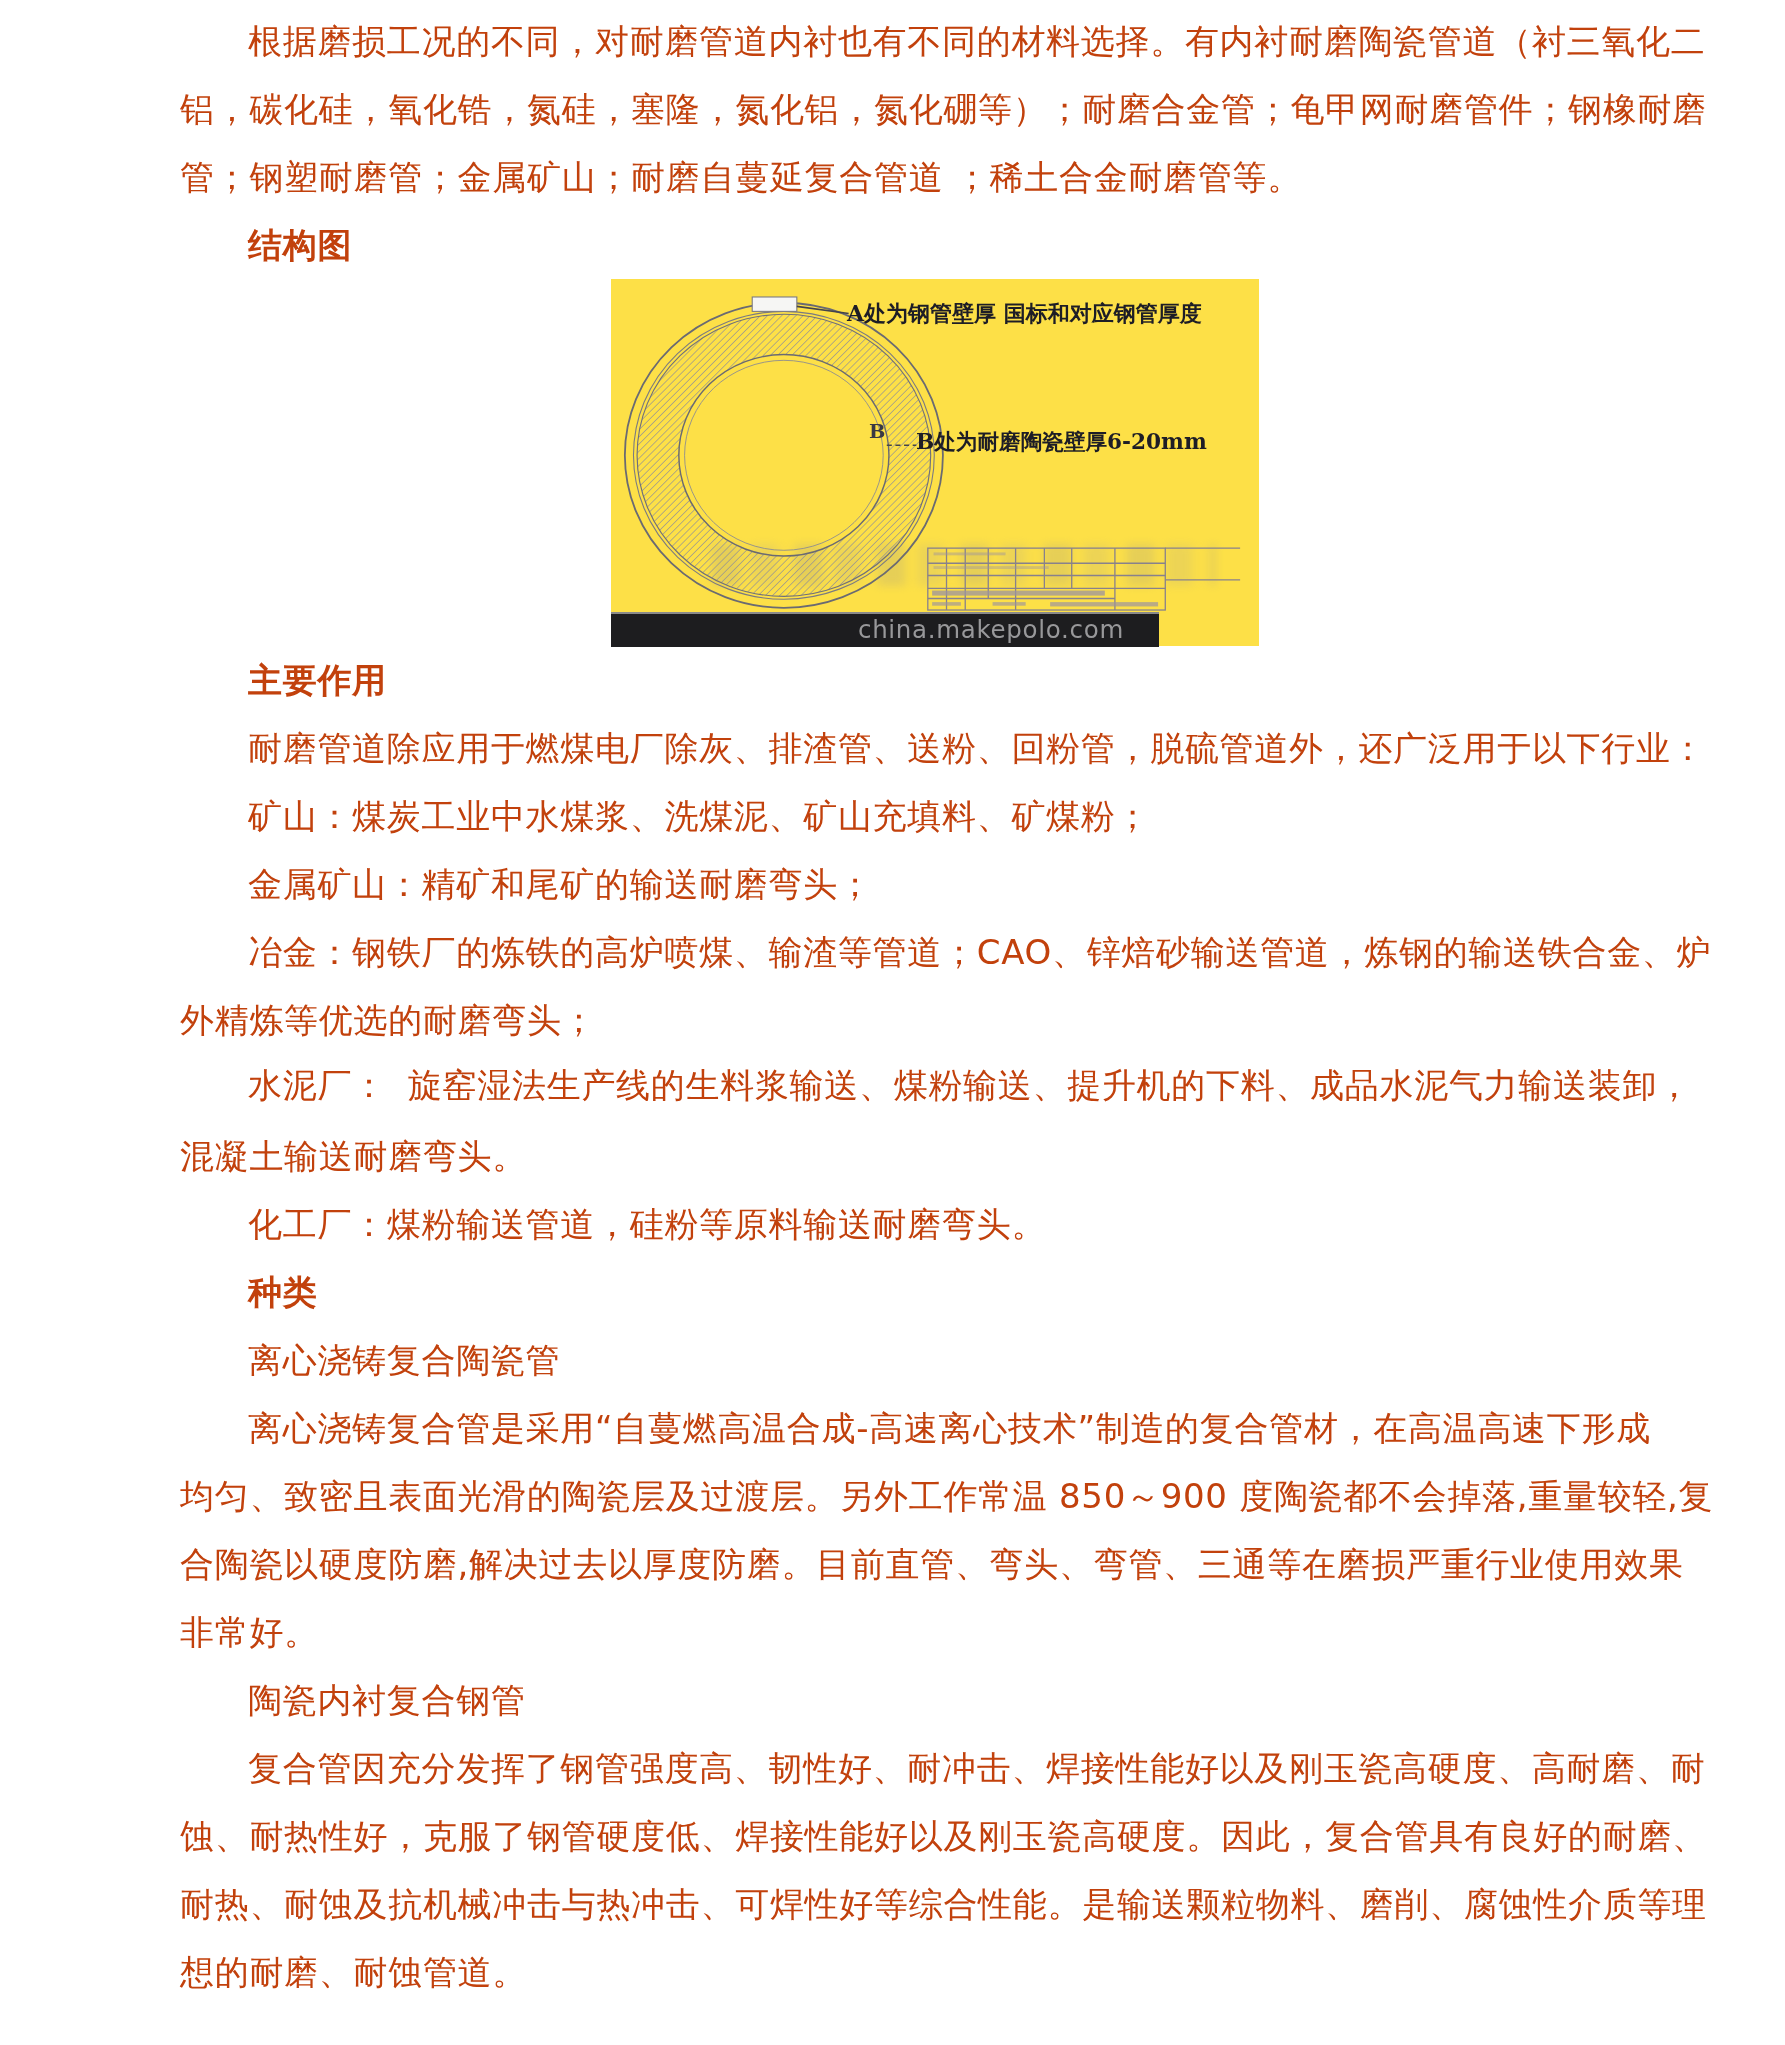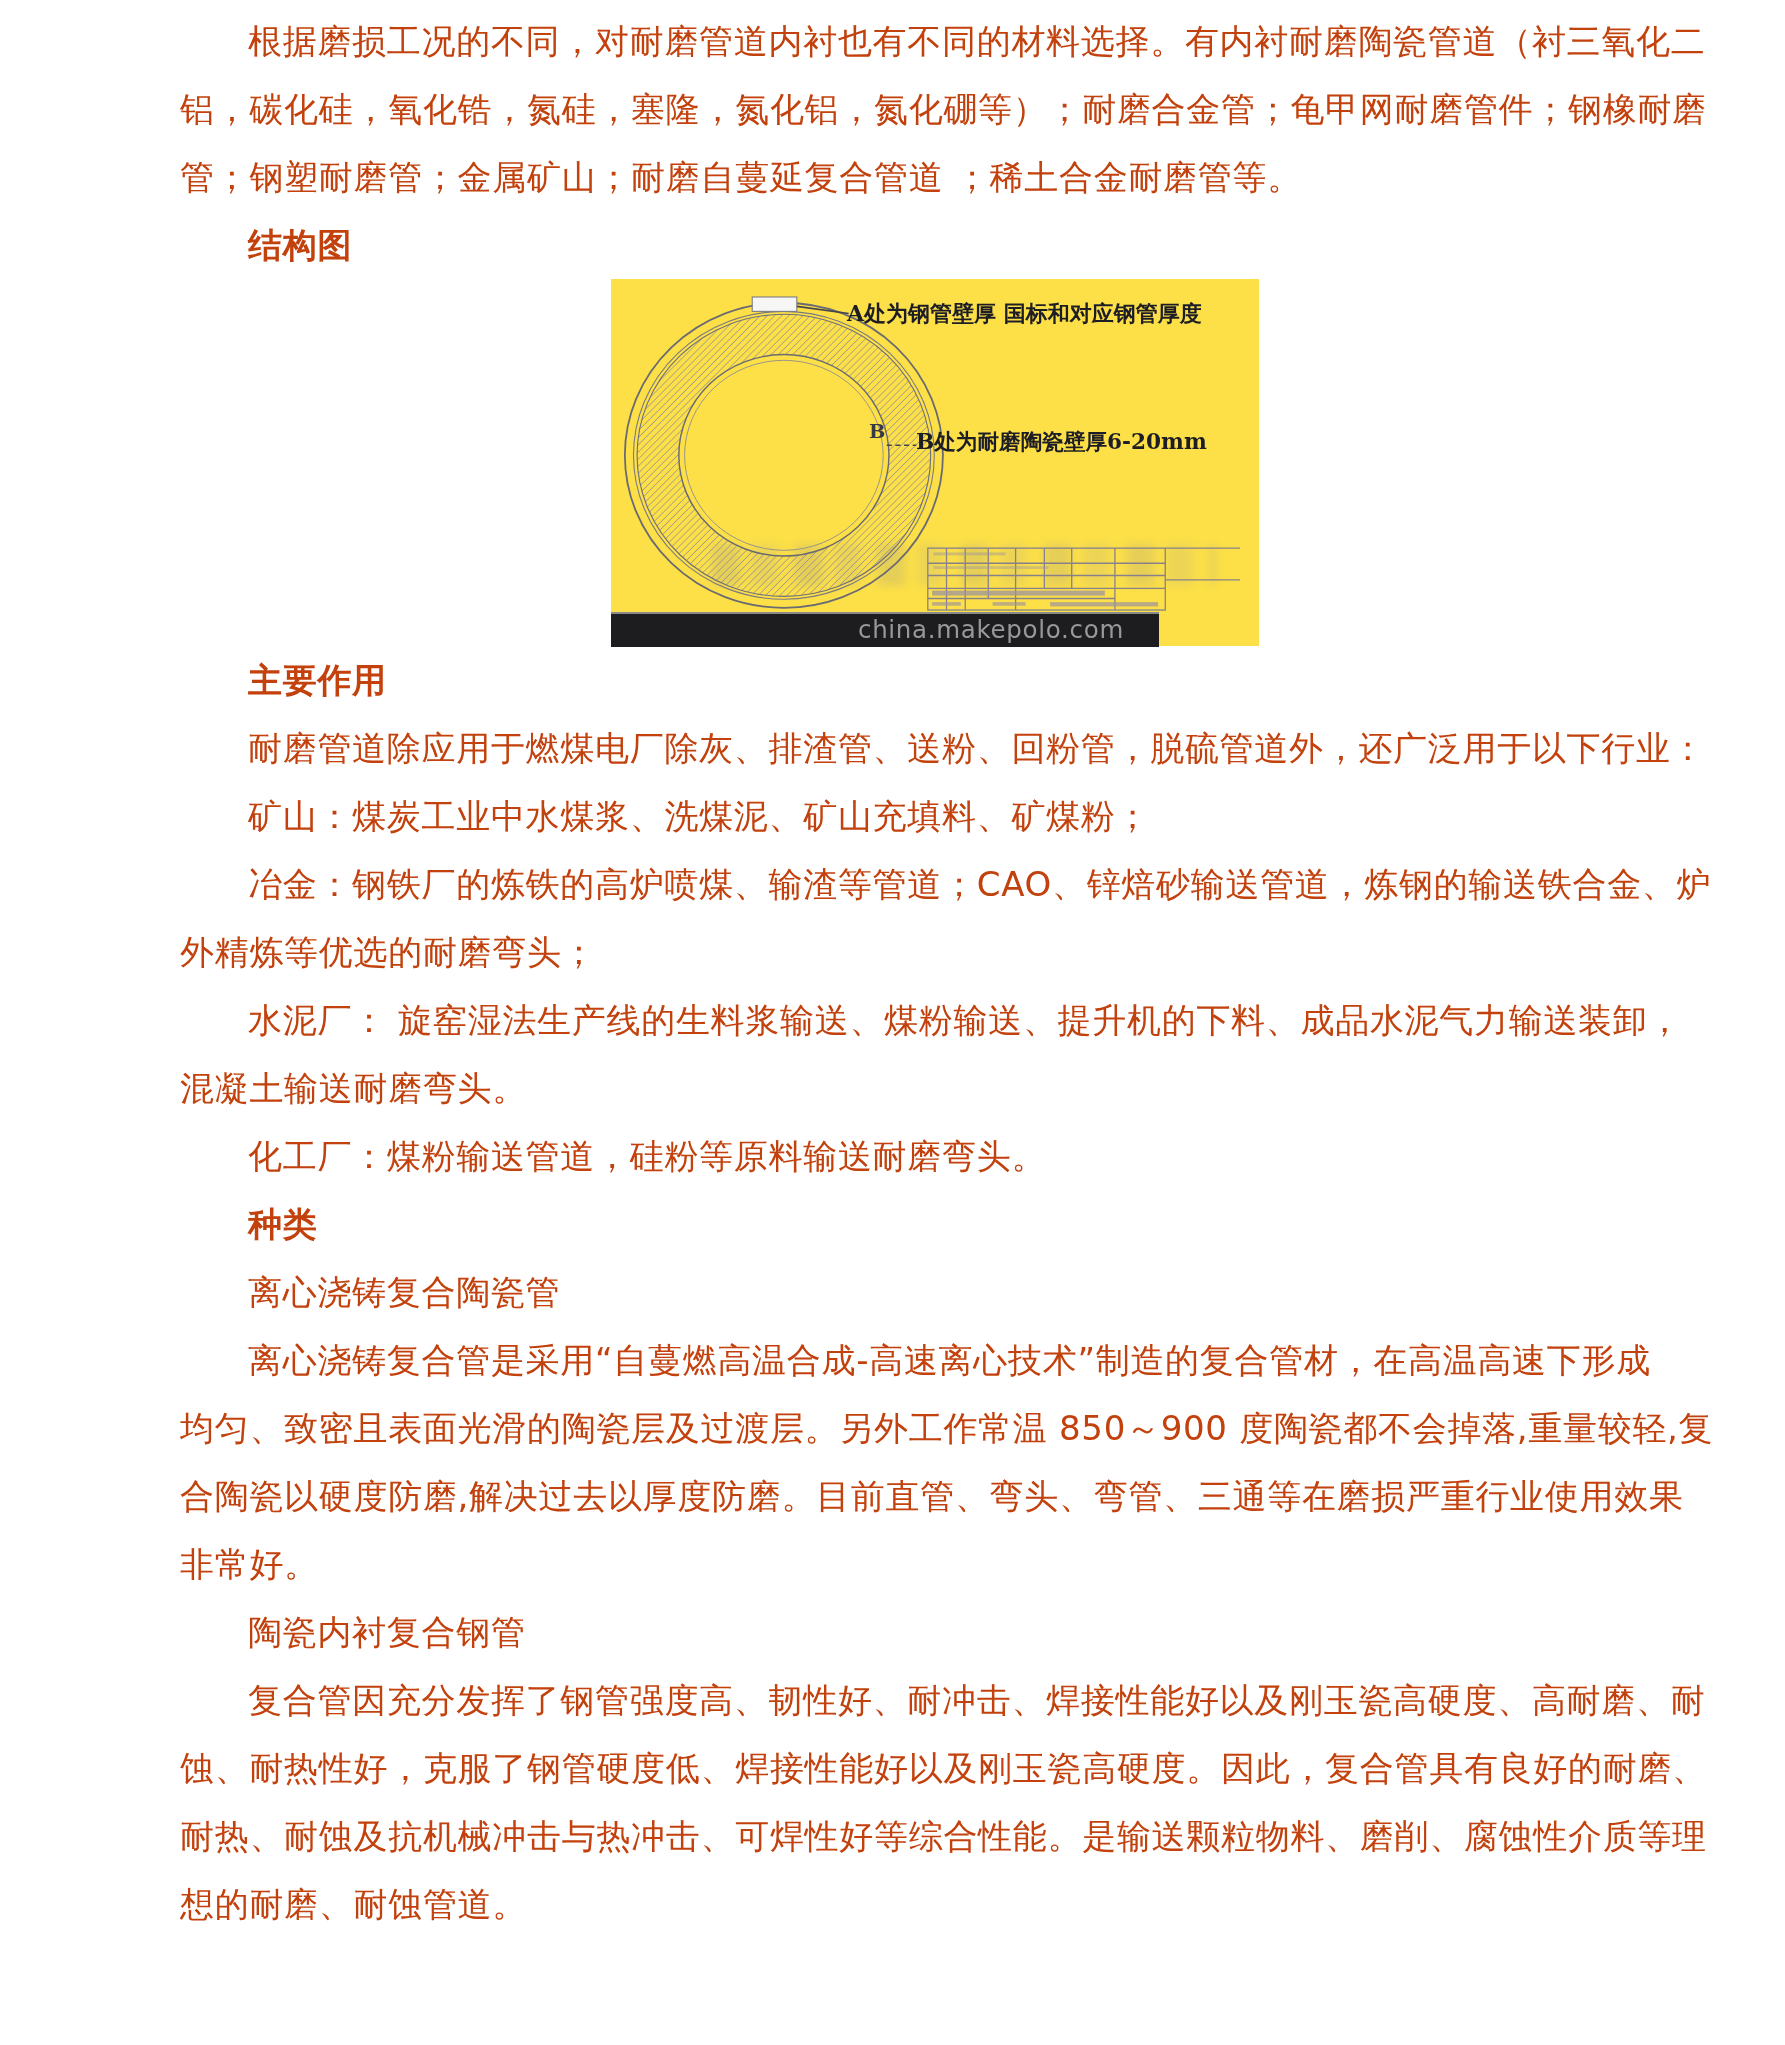--- a/index.html
+++ b/index.html
@@ -141,23 +141,24 @@
     <div class="fig-label marker-b">B</div>
     <div class="fig-label label-b">B处为耐磨陶瓷壁厚6-20mm</div>
 
     <div class="band">
       <span>china.makepolo.com</span>
     </div>
   </div>
     <div class="line bold" style="text-indent: 68px;">主要作用</div>
     <div class="line" style="text-indent: 68px;">耐磨管道除应用于燃煤电厂除灰、排渣管、送粉、回粉管，脱硫管道外，还广泛用于以下行业：</div>
     <div class="line" style="text-indent: 68px;">矿山：煤炭工业中水煤浆、洗煤泥、矿山充填料、矿煤粉；</div>
+    <div class="line" style="text-indent: 68px;">金属矿山：精矿和尾矿的输送耐磨弯头；</div>
     <div class="line" style="text-indent: 68px;">冶金：钢铁厂的炼铁的高炉喷煤、输渣等管道；CAO、锌焙砂输送管道，炼钢的输送铁合金、炉</div>
     <div class="line">外精炼等优选的耐磨弯头；</div>
-    <div class="line" style="text-indent: 68px;">水泥厂： 旋窑湿法生产线的生料浆输送、煤粉输送、提升机的下料、成品水泥气力输送装卸，</div>
+    <div class="line" style="text-indent: 68px; font-family: Liberation Mono, monospace;">水泥厂： 旋窑湿法生产线的生料浆输送、煤粉输送、提升机的下料、成品水泥气力输送装卸，</div>
     <div class="line">混凝土输送耐磨弯头。</div>
     <div class="line" style="text-indent: 68px;">化工厂：煤粉输送管道，硅粉等原料输送耐磨弯头。</div>
     <div class="line bold" style="text-indent: 68px;">种类</div>
     <div class="line" style="text-indent: 68px;">离心浇铸复合陶瓷管</div>
     <div class="line" style="text-indent: 68px;">离心浇铸复合管是采用“自蔓燃高温合成-高速离心技术”制造的复合管材，在高温高速下形成</div>
     <div class="line">均匀、致密且表面光滑的陶瓷层及过渡层。另外工作常温 850～900 度陶瓷都不会掉落,重量较轻,复</div>
     <div class="line">合陶瓷以硬度防磨,解决过去以厚度防磨。目前直管、弯头、弯管、三通等在磨损严重行业使用效果</div>
     <div class="line">非常好。</div>
     <div class="line" style="text-indent: 68px;">陶瓷内衬复合钢管</div>
     <div class="line" style="text-indent: 68px;">复合管因充分发挥了钢管强度高、韧性好、耐冲击、焊接性能好以及刚玉瓷高硬度、高耐磨、耐</div>

